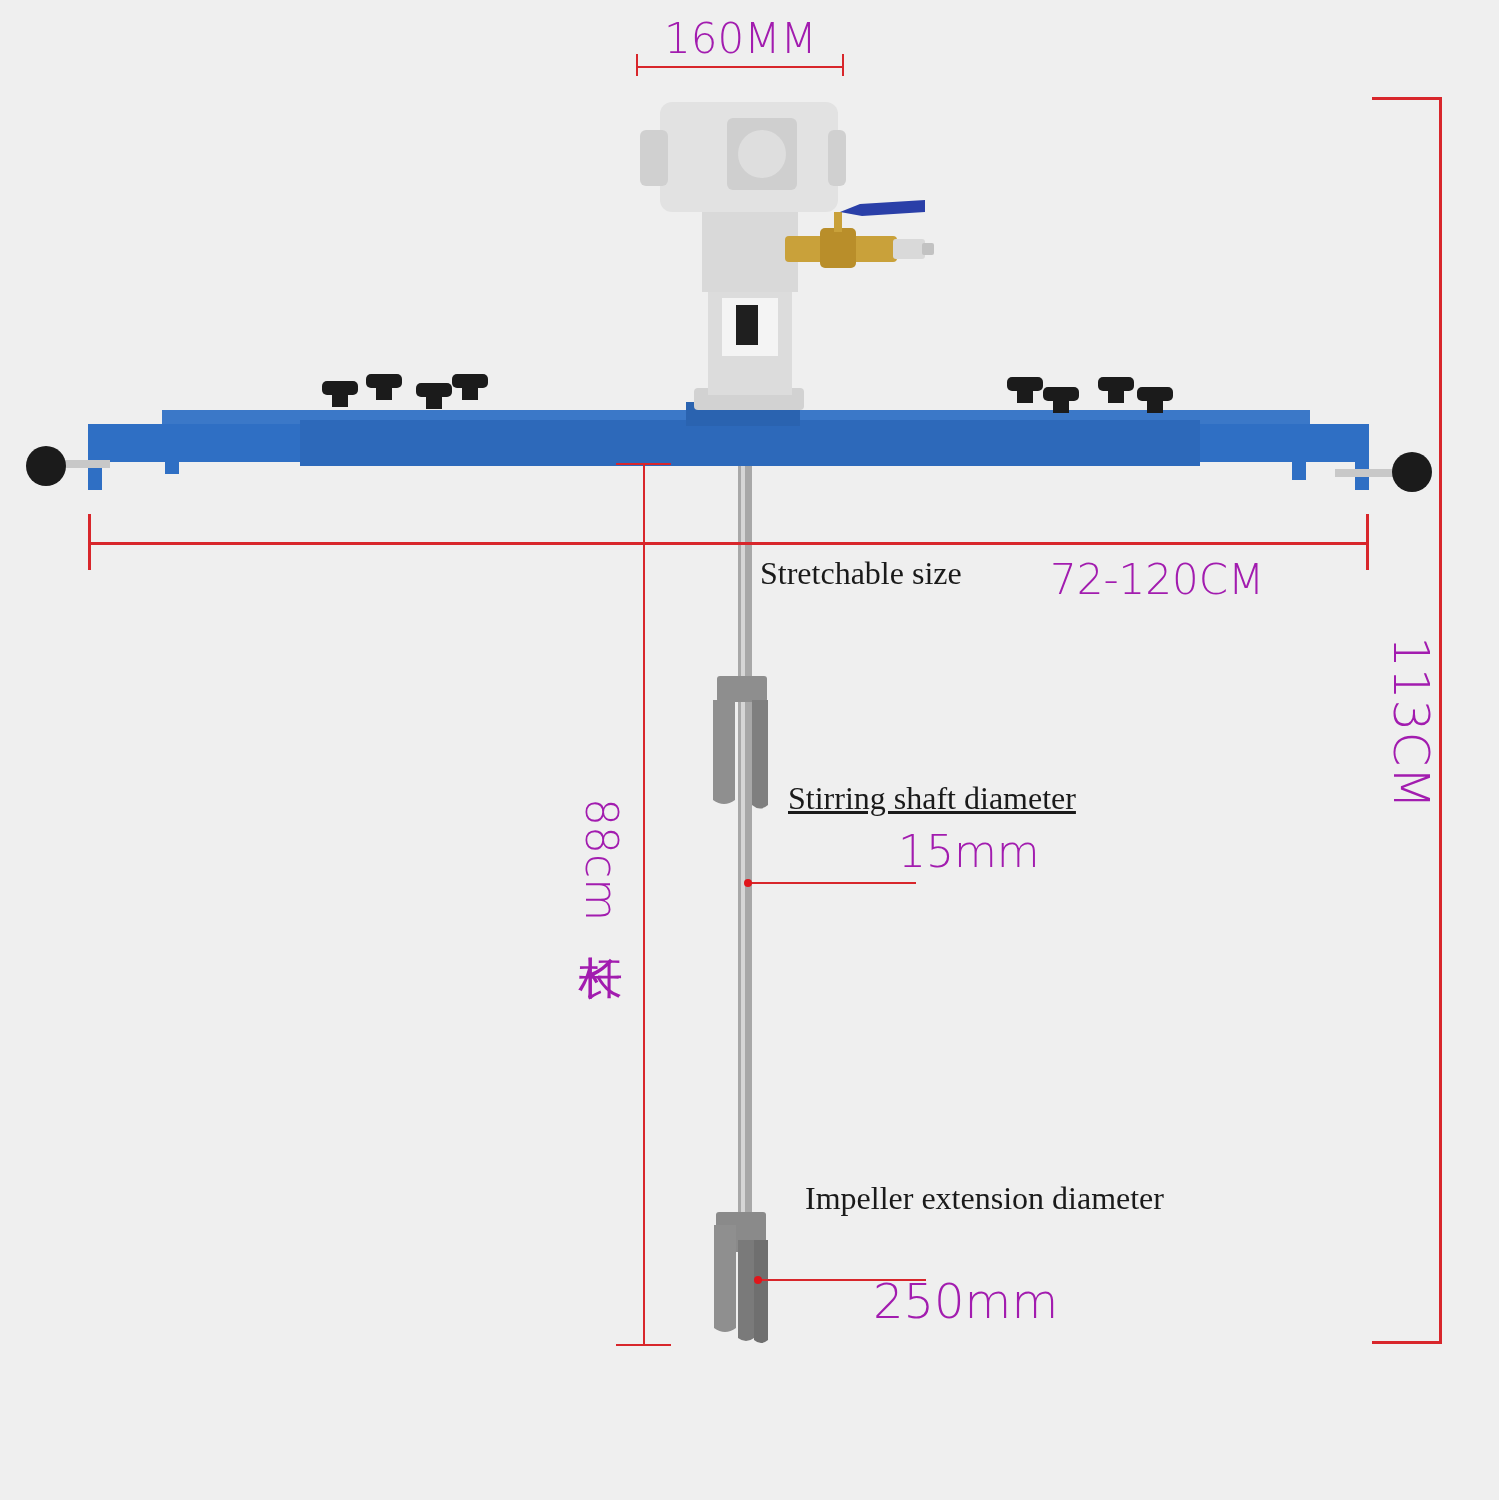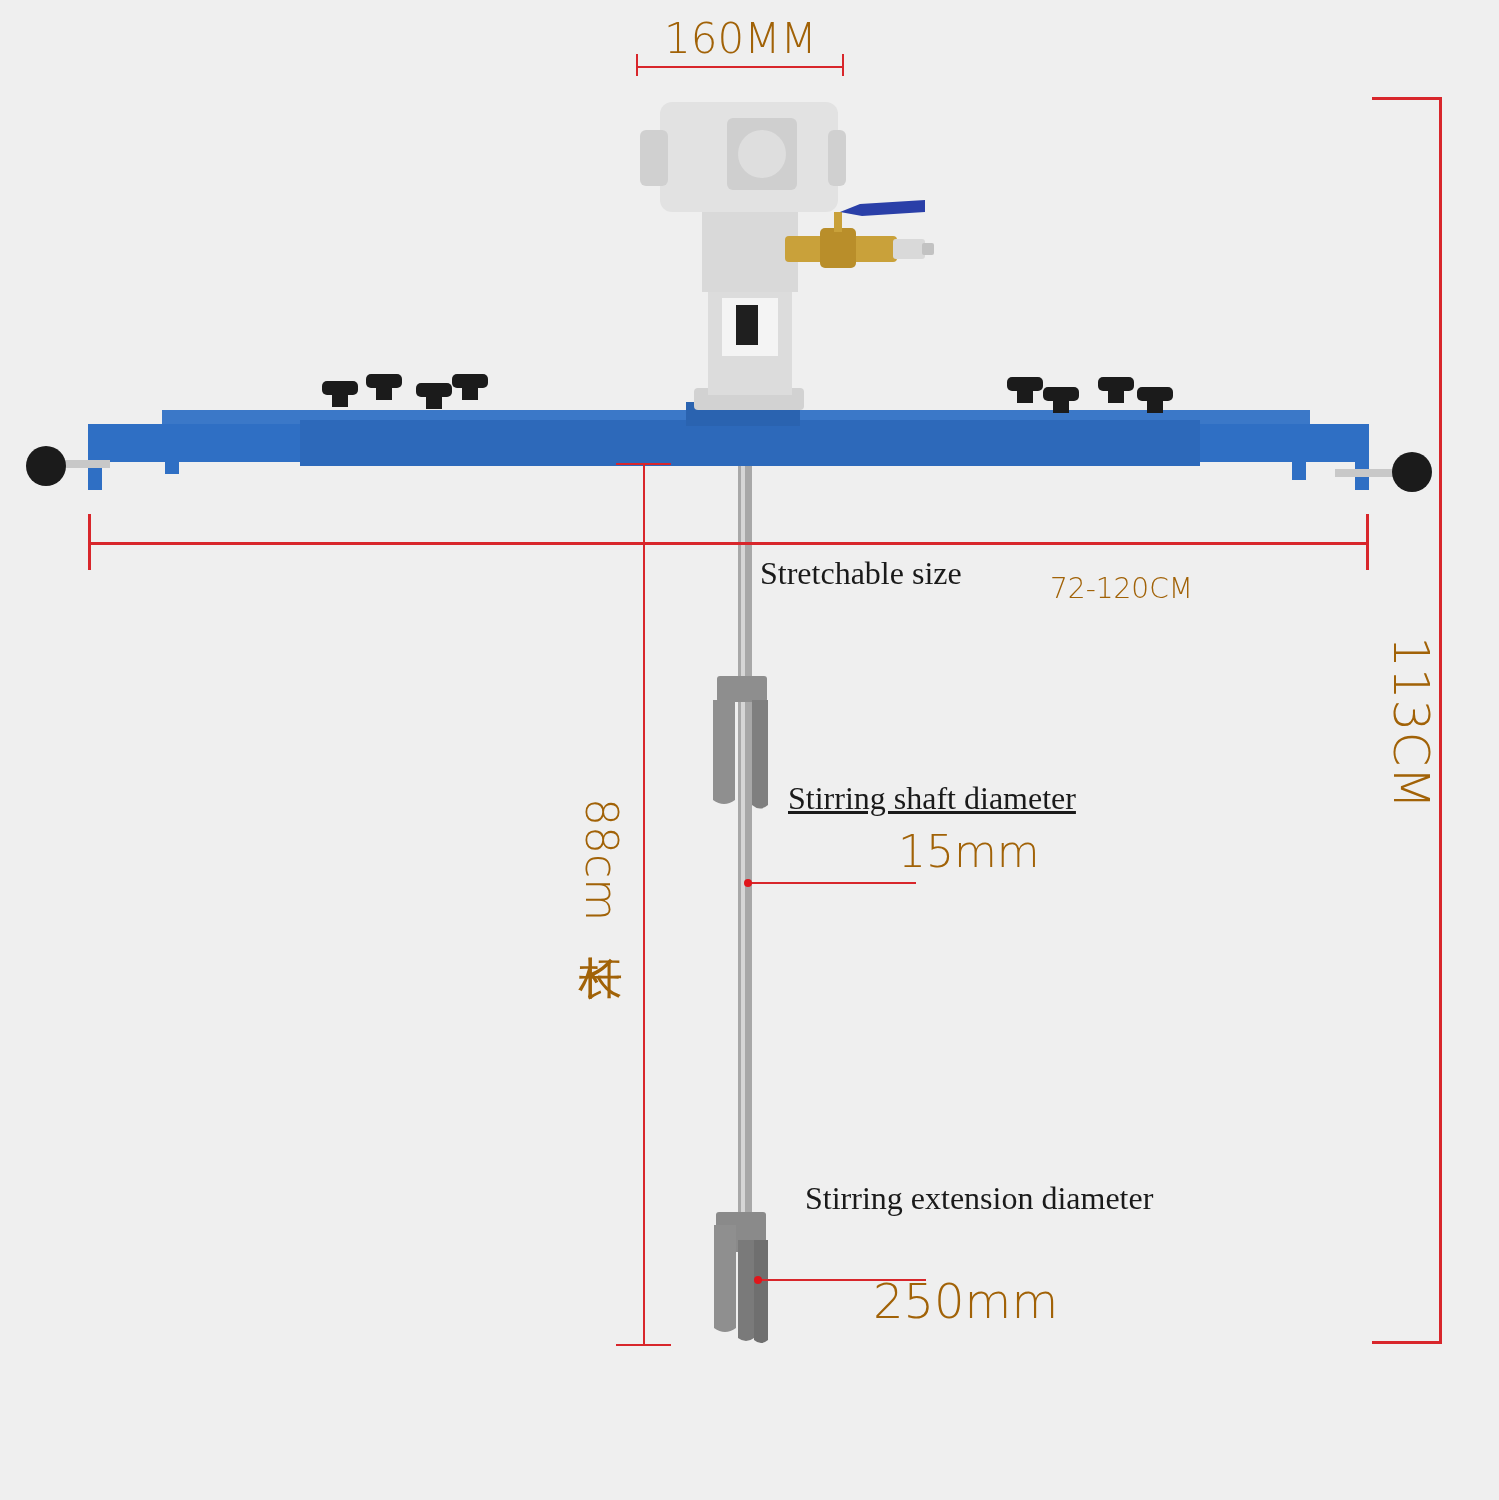--- a/index.html
+++ b/index.html
@@ -1,20 +1,20 @@
 <!DOCTYPE html>
 <html><head>
 <meta charset="utf-8">
 <style>
   html, body { margin: 0; padding: 0; }
   body { width: 1499px; height: 1500px; background: #efefef; position: relative; overflow: hidden; font-family: "DejaVu Sans", sans-serif; }
   .dim-line { position: absolute; background: #d8262b; }
   .dot { position: absolute; width: 8px; height: 8px; border-radius: 50%; background: #e0151b; }
   .label-serif { position: absolute; font-family: "Liberation Serif", "DejaVu Serif", serif; color: #1a1a1a; white-space: nowrap; }
-  .label-sans { position: absolute; font-family: "DejaVu Sans", sans-serif; color: #a16207; white-space: nowrap; font-weight: 300; }
+  .label-sans { position: absolute; font-family: "DejaVu Sans", sans-serif; color: #a21caf; white-space: nowrap; font-weight: 300; }
   .vert { writing-mode: vertical-rl; }
   svg { position: absolute; left: 0; top: 0; }
 </style>
 </head>
 <body>
 
 <svg width="1499" height="1500" viewBox="0 0 1499 1500">
 
   <rect x="738" y="455" width="14" height="860" fill="#a8a8a8"></rect>
   <rect x="741" y="455" width="4" height="860" fill="#d6d6d6"></rect>
@@ -104,28 +104,28 @@
 
 <div class="dim-line" style="left:1439px; top:98px; width:3px; height:1246px;"></div>
 <div class="dim-line" style="left:1372px; top:97px; width:70px; height:3px;"></div>
 <div class="dim-line" style="left:1372px; top:1341px; width:70px; height:3px;"></div>
 <div class="label-sans vert" style="left:1382px; top:636px; font-size:50px;">113CM</div>
 
 <div class="dim-line" style="left:90px; top:542px; width:1278px; height:3px;"></div>
 <div class="dim-line" style="left:88px; top:514px; width:3px; height:56px;"></div>
 <div class="dim-line" style="left:1366px; top:514px; width:3px; height:56px;"></div>
 <div class="label-serif" style="left:760px; top:555px; font-size:32px;">Stretchable size</div>
-<div class="label-sans" style="left:1050px; top:572px; font-size:28px;">72-120CM</div>
+<div class="label-sans" style="left:1050px; top:555px; font-size:42px;">72-120CM</div>
 
 <div class="dim-line" style="left:643px; top:464px; width:2px; height:882px;"></div>
 <div class="dim-line" style="left:616px; top:463px; width:55px; height:2px;"></div>
 <div class="dim-line" style="left:616px; top:1344px; width:55px; height:2px;"></div>
 <div class="label-sans vert" style="left:572px; top:798px; font-size:44px;">88cm杆长</div>
 
 <div class="label-serif" style="left:788px; top:780px; font-size:32px;text-decoration:underline;">Stirring shaft diameter</div>
 <div class="label-sans" style="left:898px; top:826px; font-size:44px;">15mm</div>
 <div class="dim-line" style="left:748px; top:882px; width:168px; height:2px;"></div>
 <div class="dot" style="left:744px; top:879px;"></div>
 
-<div class="label-serif" style="left:805px; top:1180px; font-size:32px;">Stirring extension diameter</div>
+<div class="label-serif" style="left:805px; top:1180px; font-size:32px;">Impeller extension diameter</div>
 <div class="label-sans" style="left:873px; top:1273px; font-size:48px;">250mm</div>
 <div class="dim-line" style="left:758px; top:1279px; width:168px; height:2px;"></div>
 <div class="dot" style="left:754px; top:1276px;"></div>
 
 </body></html>

